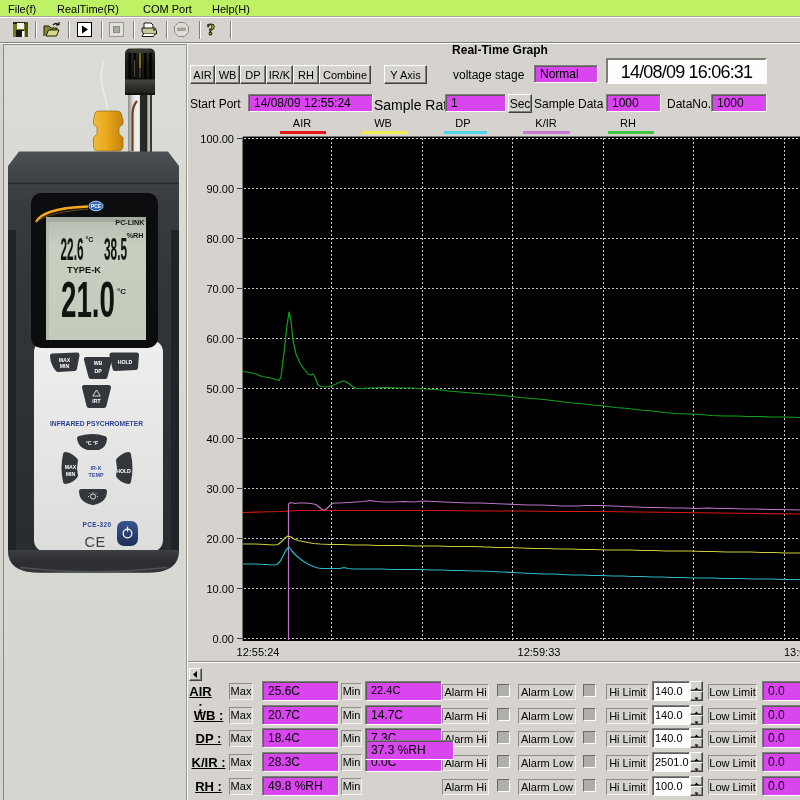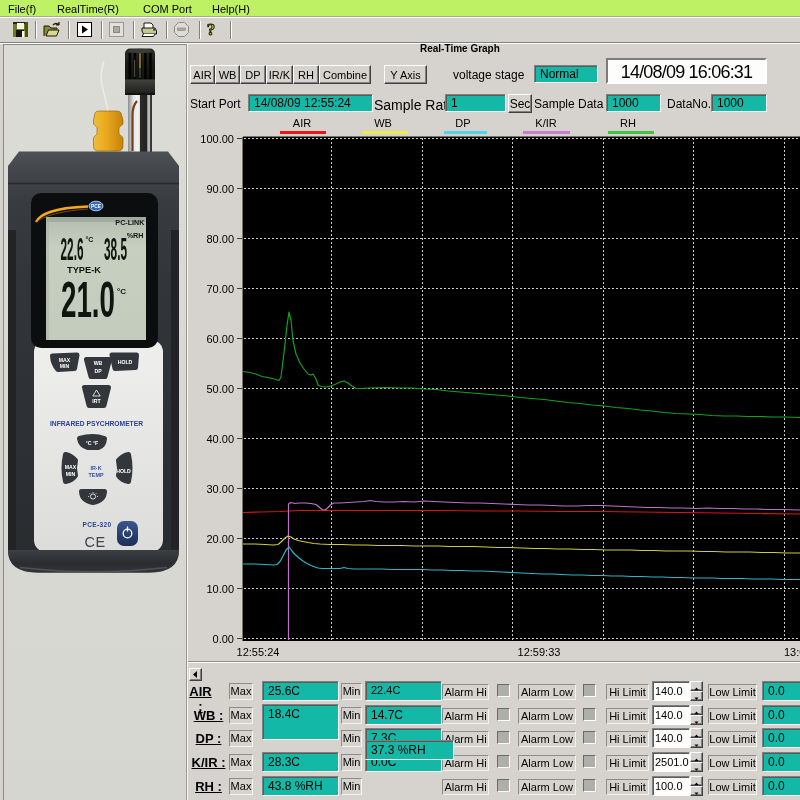--- a/index.html
+++ b/index.html
@@ -1,18 +1,18 @@
 <!DOCTYPE html>
 <html><head><meta charset="utf-8"><style>
 *{margin:0;padding:0;box-sizing:border-box}
 html,body{width:800px;height:800px;overflow:hidden}
 body{font-family:"Liberation Sans",sans-serif;background:#d6d3ce;position:relative;font-size:11px;color:#000}
 .abs{position:absolute}
 .btn{background:#d6d3ce;border-top:1px solid #fff;border-left:1px solid #fff;border-right:1px solid #404040;border-bottom:1px solid #404040;box-shadow:inset -1px -1px 0 #808080,inset 1px 1px 0 #d6d3ce;text-align:center}
-.fld{background:#14b8a6;border-top:1px solid #808080;border-left:1px solid #808080;border-right:1px solid #fff;border-bottom:1px solid #fff;box-shadow:inset 1px 1px 0 #5a5a5a;padding:2px 4px 0 5px;overflow:hidden;white-space:nowrap}
+.fld{background:#d946ef;border-top:1px solid #808080;border-left:1px solid #808080;border-right:1px solid #fff;border-bottom:1px solid #fff;box-shadow:inset 1px 1px 0 #5a5a5a;padding:2px 4px 0 5px;overflow:hidden;white-space:nowrap}
 .lbx{border:1px solid #8e8c86;border-right-color:#f4f3ee;border-bottom-color:#f4f3ee;padding-top:1px;text-align:center;overflow:hidden;white-space:nowrap}
 .cb{background:#aeaeaa;border-top:1px solid #6a6a66;border-left:1px solid #6a6a66;border-right:1px solid #fff;border-bottom:1px solid #fff}
 </style></head>
 <body>
 
 <div class="abs" style="left:0;top:0;width:800px;height:17px;background:#bef264">
 <span class="abs" style="left:8px;top:3px">File(f)</span>
 <span class="abs" style="left:57px;top:3px">RealTime(R)</span>
 <span class="abs" style="left:143px;top:3px">COM Port</span>
 <span class="abs" style="left:212px;top:3px">Help(H)</span>
@@ -227,21 +227,21 @@
 <rect x="117" y="521" width="21" height="25" rx="7" fill="url(#pwrg)"></rect>
 <circle cx="127.5" cy="533.5" r="4.3" fill="none" stroke="#fff" stroke-width="1.3"></circle>
 <line x1="127.5" y1="526.5" x2="127.5" y2="531.5" stroke="#fff" stroke-width="1.3"></line>
 <path d="M8,550 L179,550 L179,551 Q179,572.5 149,572.5 L38,572.5 Q8,572.5 8,551 Z" fill="url(#baseg)"></path>
 <path d="M20,567.5 Q93,576 167,567.5" stroke="#57595d" stroke-width="1.5" fill="none" opacity="0.8"></path>
 </svg>
 </div>
 <div class="abs" style="left:186px;top:44px;width:1px;height:756px;background:#9b9890"></div>
 <div class="abs" style="left:187px;top:44px;width:1px;height:756px;background:#f5f4ef"></div>
 
-<div class="abs" style="left:420px;top:43px;width:160px;font-weight:bold;font-size:10px;text-align:left">Real-Time Graph</div>
+<div class="abs" style="left:420px;top:43px;width:160px;font-weight:bold;font-size:12px;text-align:center">Real-Time Graph</div>
 <div class="abs btn" style="left:190px;top:65px;width:25px;height:19px;padding-top:3px">AIR</div>
 <div class="abs btn" style="left:215px;top:65px;width:25px;height:19px;padding-top:3px">WB</div>
 <div class="abs btn" style="left:240px;top:65px;width:26px;height:19px;padding-top:3px">DP</div>
 <div class="abs btn" style="left:266px;top:65px;width:27px;height:19px;padding-top:3px">IR/K</div>
 <div class="abs btn" style="left:293px;top:65px;width:26px;height:19px;padding-top:3px">RH</div>
 <div class="abs btn" style="left:319px;top:65px;width:52px;height:19px;padding-top:3px">Combine</div>
 <div class="abs btn" style="left:384px;top:65px;width:43px;height:19px;padding-top:3px">Y Axis</div>
 <div class="abs" style="left:453px;top:68px;font-size:12px">voltage stage</div>
 <div class="abs fld" style="left:534px;top:65px;width:64px;height:18px;font-size:12px;padding-top:1px">Normal</div>
 <div class="abs" style="left:606px;top:58px;width:161px;height:26px;background:#fdfdfb;border-top:2px solid #7e7c76;border-left:2px solid #7e7c76;border-right:2px solid #fff;border-bottom:2px solid #fff;font-size:18px;letter-spacing:-0.8px;text-align:center;padding-top:2px">14/08/09 16:06:31</div>
@@ -369,21 +369,21 @@
 <div class="abs btn" style="left:690px;top:705px;width:13px;height:10px"><svg width="11" height="7" viewBox="0 0 11 7">
       <path d="M5.5,2.5 L7.5,5 L3.5,5 Z" fill="#000"></path>
     </svg></div>
 <div class="abs btn" style="left:690px;top:715px;width:13px;height:10px"><svg width="11" height="7" viewBox="0 0 11 7">
       <path d="M5.5,5 L7.5,2.5 L3.5,2.5 Z" fill="#000"></path>
     </svg></div>
 <div class="abs lbx" style="left:708px;top:708px;width:49px;height:16px">Low Limit</div>
 <div class="abs fld" style="left:762px;top:705px;width:42px;height:20px;font-size:12px">0.0</div>
 <div class="abs" style="left:189px;top:730px;width:39px;height:18px;font-weight:bold;font-size:13px;text-decoration:underline;text-align:center;padding-top:1px">DP :</div>
 <div class="abs lbx" style="left:229px;top:730px;width:24px;height:17px">Max</div>
-<div class="abs fld" style="left:262px;top:704px;width:77px;height:36px;font-size:12px">18.4C</div>
+<div class="abs fld" style="left:262px;top:728px;width:77px;height:20px;font-size:12px">18.4C</div>
 <div class="abs lbx" style="left:341px;top:730px;width:21px;height:17px">Min</div>
 <div class="abs fld" style="left:365px;top:728px;width:77px;height:20px;font-size:12px">7.3C</div>
 <div class="abs lbx" style="left:442px;top:731px;width:47px;height:16px">Alarm Hi</div>
 <div class="abs cb" style="left:497px;top:731px;width:13px;height:13px"></div>
 <div class="abs lbx" style="left:518px;top:731px;width:58px;height:16px">Alarm Low</div>
 <div class="abs cb" style="left:583px;top:731px;width:13px;height:13px"></div>
 <div class="abs lbx" style="left:606px;top:731px;width:43px;height:16px">Hi Limit</div>
 <div class="abs fld" style="left:652px;top:728px;width:38px;height:20px;font-size:11px;padding:3px 0 0 2px;background:#fdfdfb">140.0</div>
 <div class="abs btn" style="left:690px;top:728px;width:13px;height:10px"><svg width="11" height="7" viewBox="0 0 11 7">
       <path d="M5.5,2.5 L7.5,5 L3.5,5 Z" fill="#000"></path>
@@ -407,21 +407,21 @@
 <div class="abs btn" style="left:690px;top:752px;width:13px;height:10px"><svg width="11" height="7" viewBox="0 0 11 7">
       <path d="M5.5,2.5 L7.5,5 L3.5,5 Z" fill="#000"></path>
     </svg></div>
 <div class="abs btn" style="left:690px;top:762px;width:13px;height:10px"><svg width="11" height="7" viewBox="0 0 11 7">
       <path d="M5.5,5 L7.5,2.5 L3.5,2.5 Z" fill="#000"></path>
     </svg></div>
 <div class="abs lbx" style="left:708px;top:755px;width:49px;height:16px">Low Limit</div>
 <div class="abs fld" style="left:762px;top:752px;width:42px;height:20px;font-size:12px">0.0</div>
 <div class="abs" style="left:189px;top:778px;width:39px;height:18px;font-weight:bold;font-size:13px;text-decoration:underline;text-align:center;padding-top:1px">RH :</div>
 <div class="abs lbx" style="left:229px;top:778px;width:24px;height:17px">Max</div>
-<div class="abs fld" style="left:262px;top:776px;width:77px;height:20px;font-size:12px">43.8 %RH</div>
+<div class="abs fld" style="left:262px;top:776px;width:77px;height:20px;font-size:12px">49.8 %RH</div>
 <div class="abs lbx" style="left:341px;top:778px;width:21px;height:17px">Min</div>
 <div class="abs fld" style="left:365px;top:740px;width:89px;height:20px;font-size:12px">37.3 %RH</div>
 <div class="abs lbx" style="left:442px;top:779px;width:47px;height:16px">Alarm Hi</div>
 <div class="abs cb" style="left:497px;top:779px;width:13px;height:13px"></div>
 <div class="abs lbx" style="left:518px;top:779px;width:58px;height:16px">Alarm Low</div>
 <div class="abs cb" style="left:583px;top:779px;width:13px;height:13px"></div>
 <div class="abs lbx" style="left:606px;top:779px;width:43px;height:16px">Hi Limit</div>
 <div class="abs fld" style="left:652px;top:776px;width:38px;height:20px;font-size:11px;padding:3px 0 0 2px;background:#fdfdfb">100.0</div>
 <div class="abs btn" style="left:690px;top:776px;width:13px;height:10px"><svg width="11" height="7" viewBox="0 0 11 7">
       <path d="M5.5,2.5 L7.5,5 L3.5,5 Z" fill="#000"></path>

